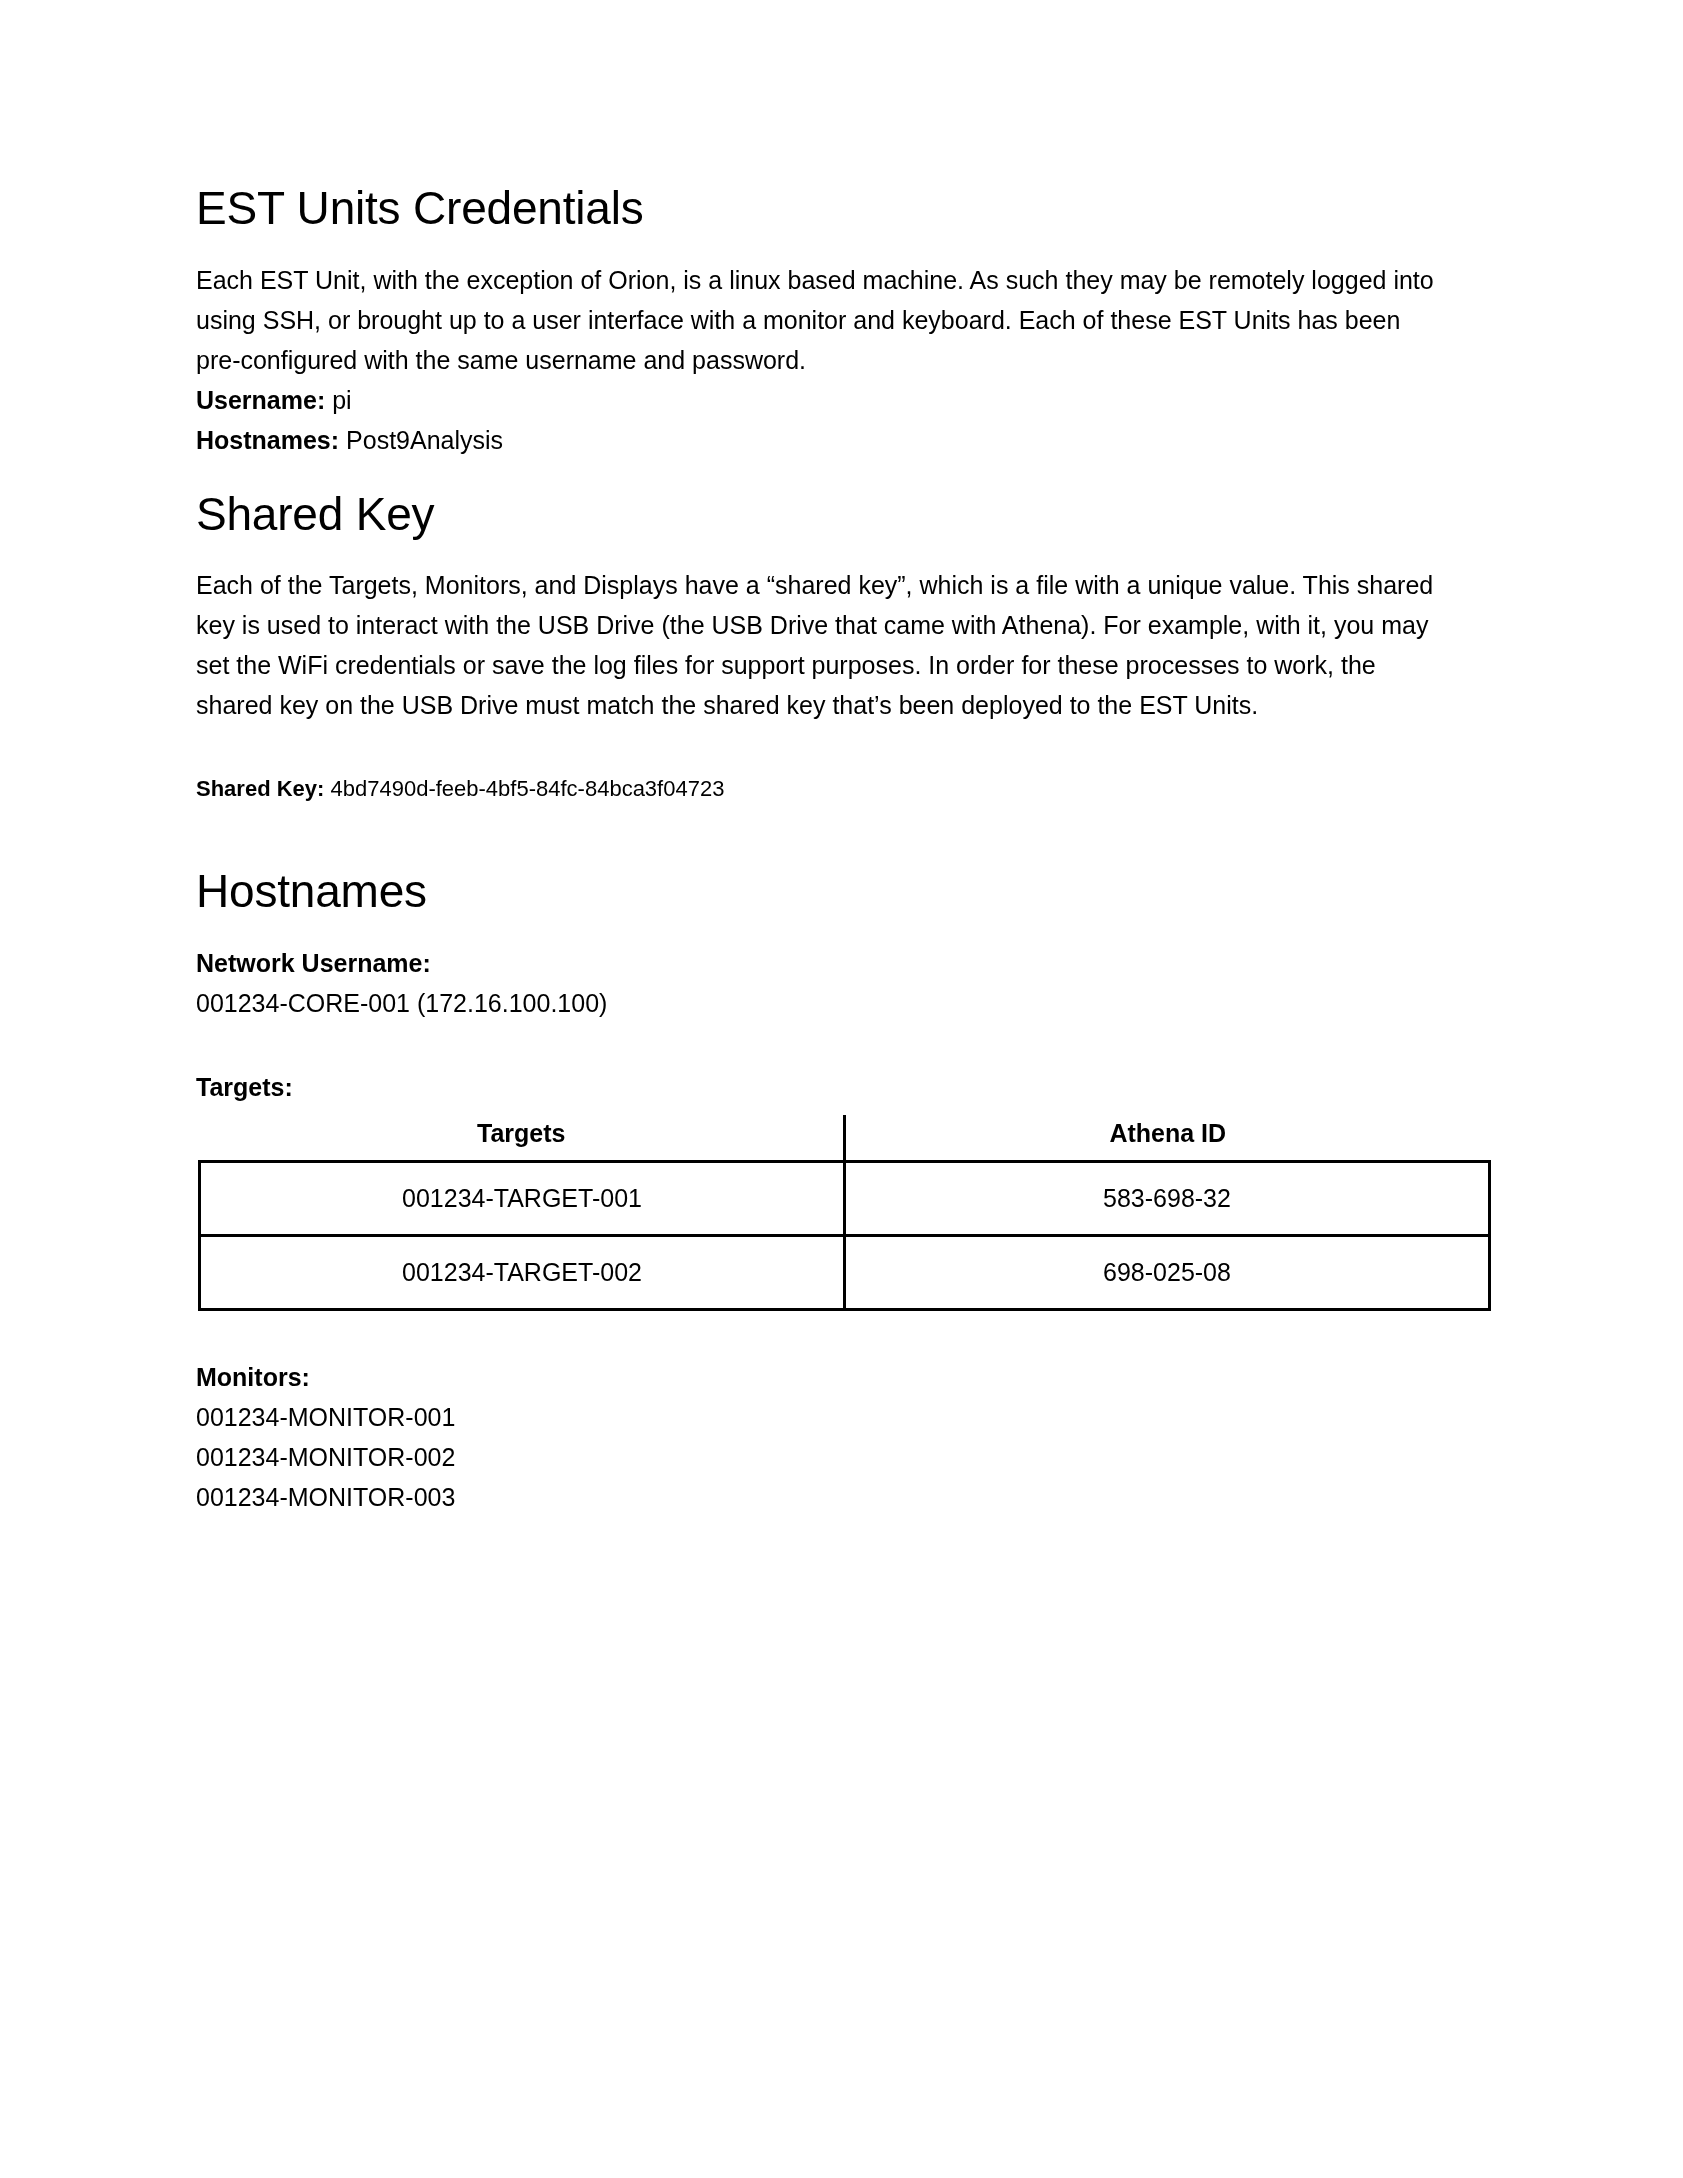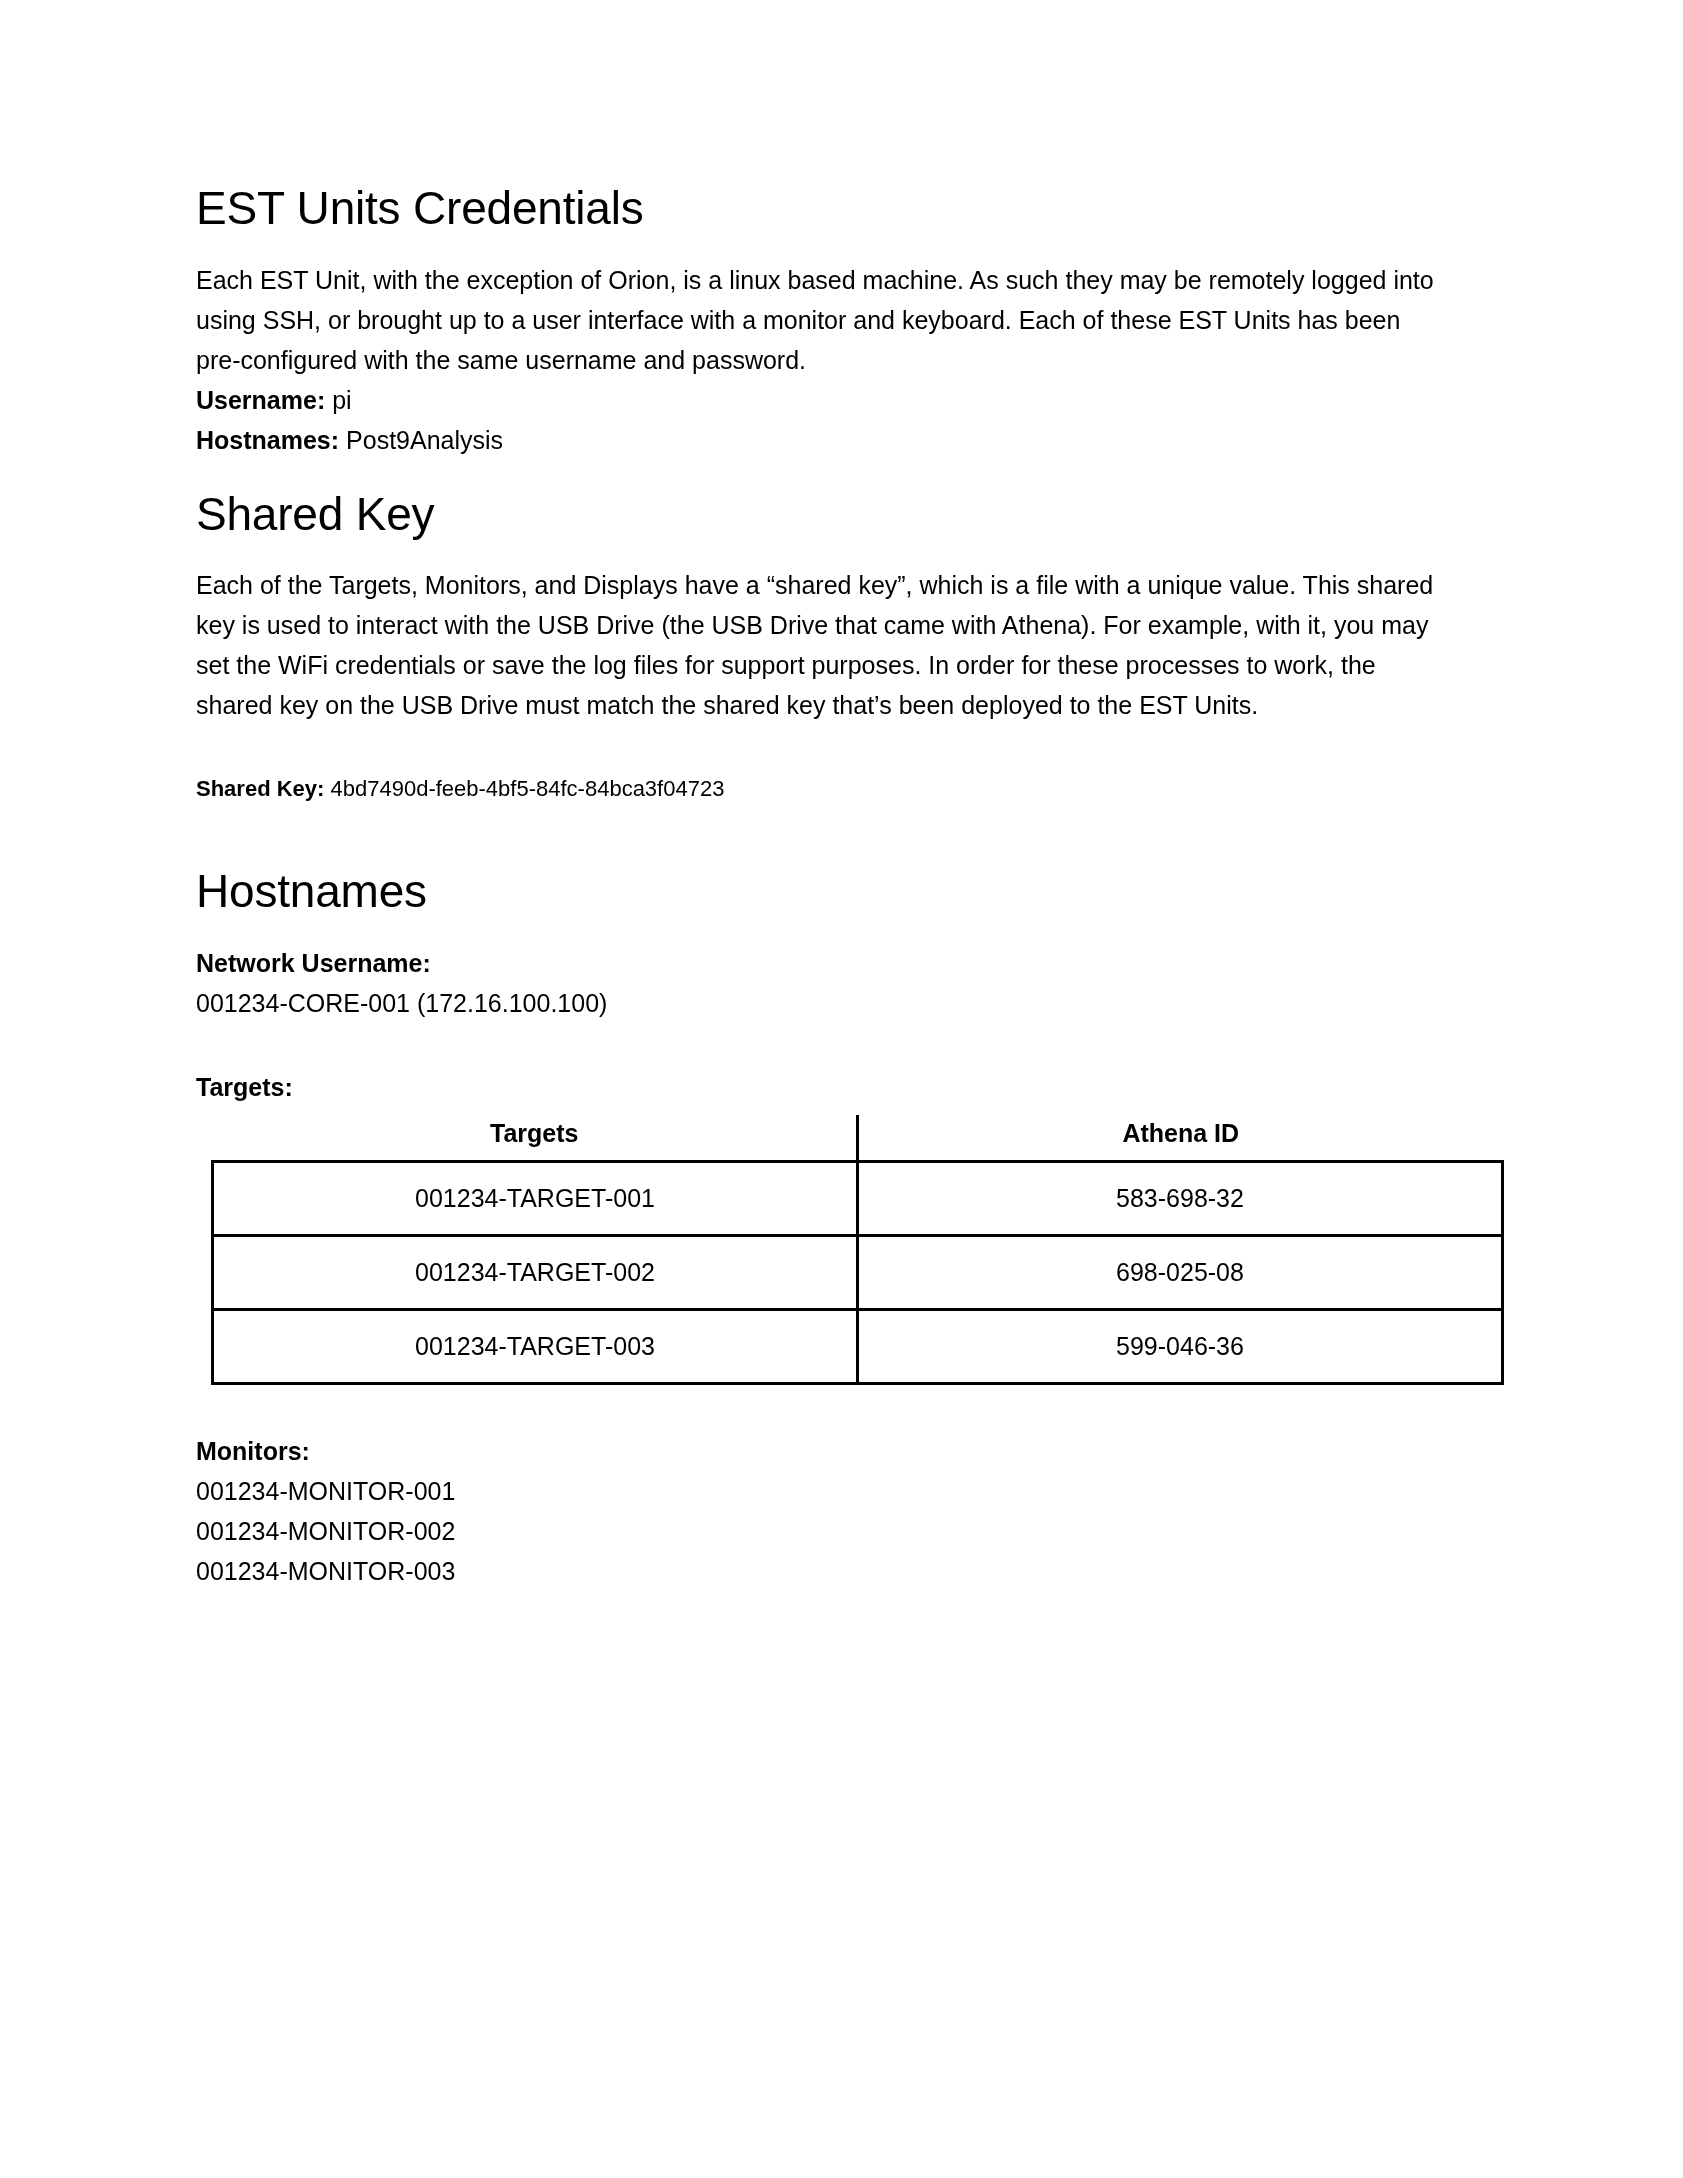--- a/index.html
+++ b/index.html
@@ -77,21 +77,21 @@
   .targets-label {
     font-size: 25px;
     line-height: 40px;
     font-weight: 700;
     margin-top: 44px;
   }
 
   
   .table-wrap {
     margin-top: 8px;
-    margin-left: 15px;
+    margin-left: 2px;
     width: 1289px;
   }
   table.targets-table {
     border-collapse: collapse;
     width: 1289px;
     table-layout: fixed;
   }
   table.targets-table col.c1 { width: 645px; }
   table.targets-table col.c2 { width: 645px; }
 
@@ -177,24 +177,20 @@
         </thead>
         <tbody>
           <tr>
             <td>001234-TARGET-001</td>
             <td>583-698-32</td>
           </tr>
           <tr>
             <td>001234-TARGET-002</td>
             <td>698-025-08</td>
           </tr>
-          <tr>
-            <td>001234-TARGET-003</td>
-            <td>599-046-36</td>
-          </tr>
         </tbody>
       </table>
     </div>
 
     <div class="monitors-block">
       <div class="strong host">Monitors:</div>
       <div class="host">001234-MONITOR-001</div>
       <div class="host">001234-MONITOR-002</div>
       <div class="host">001234-MONITOR-003</div>
     </div>

